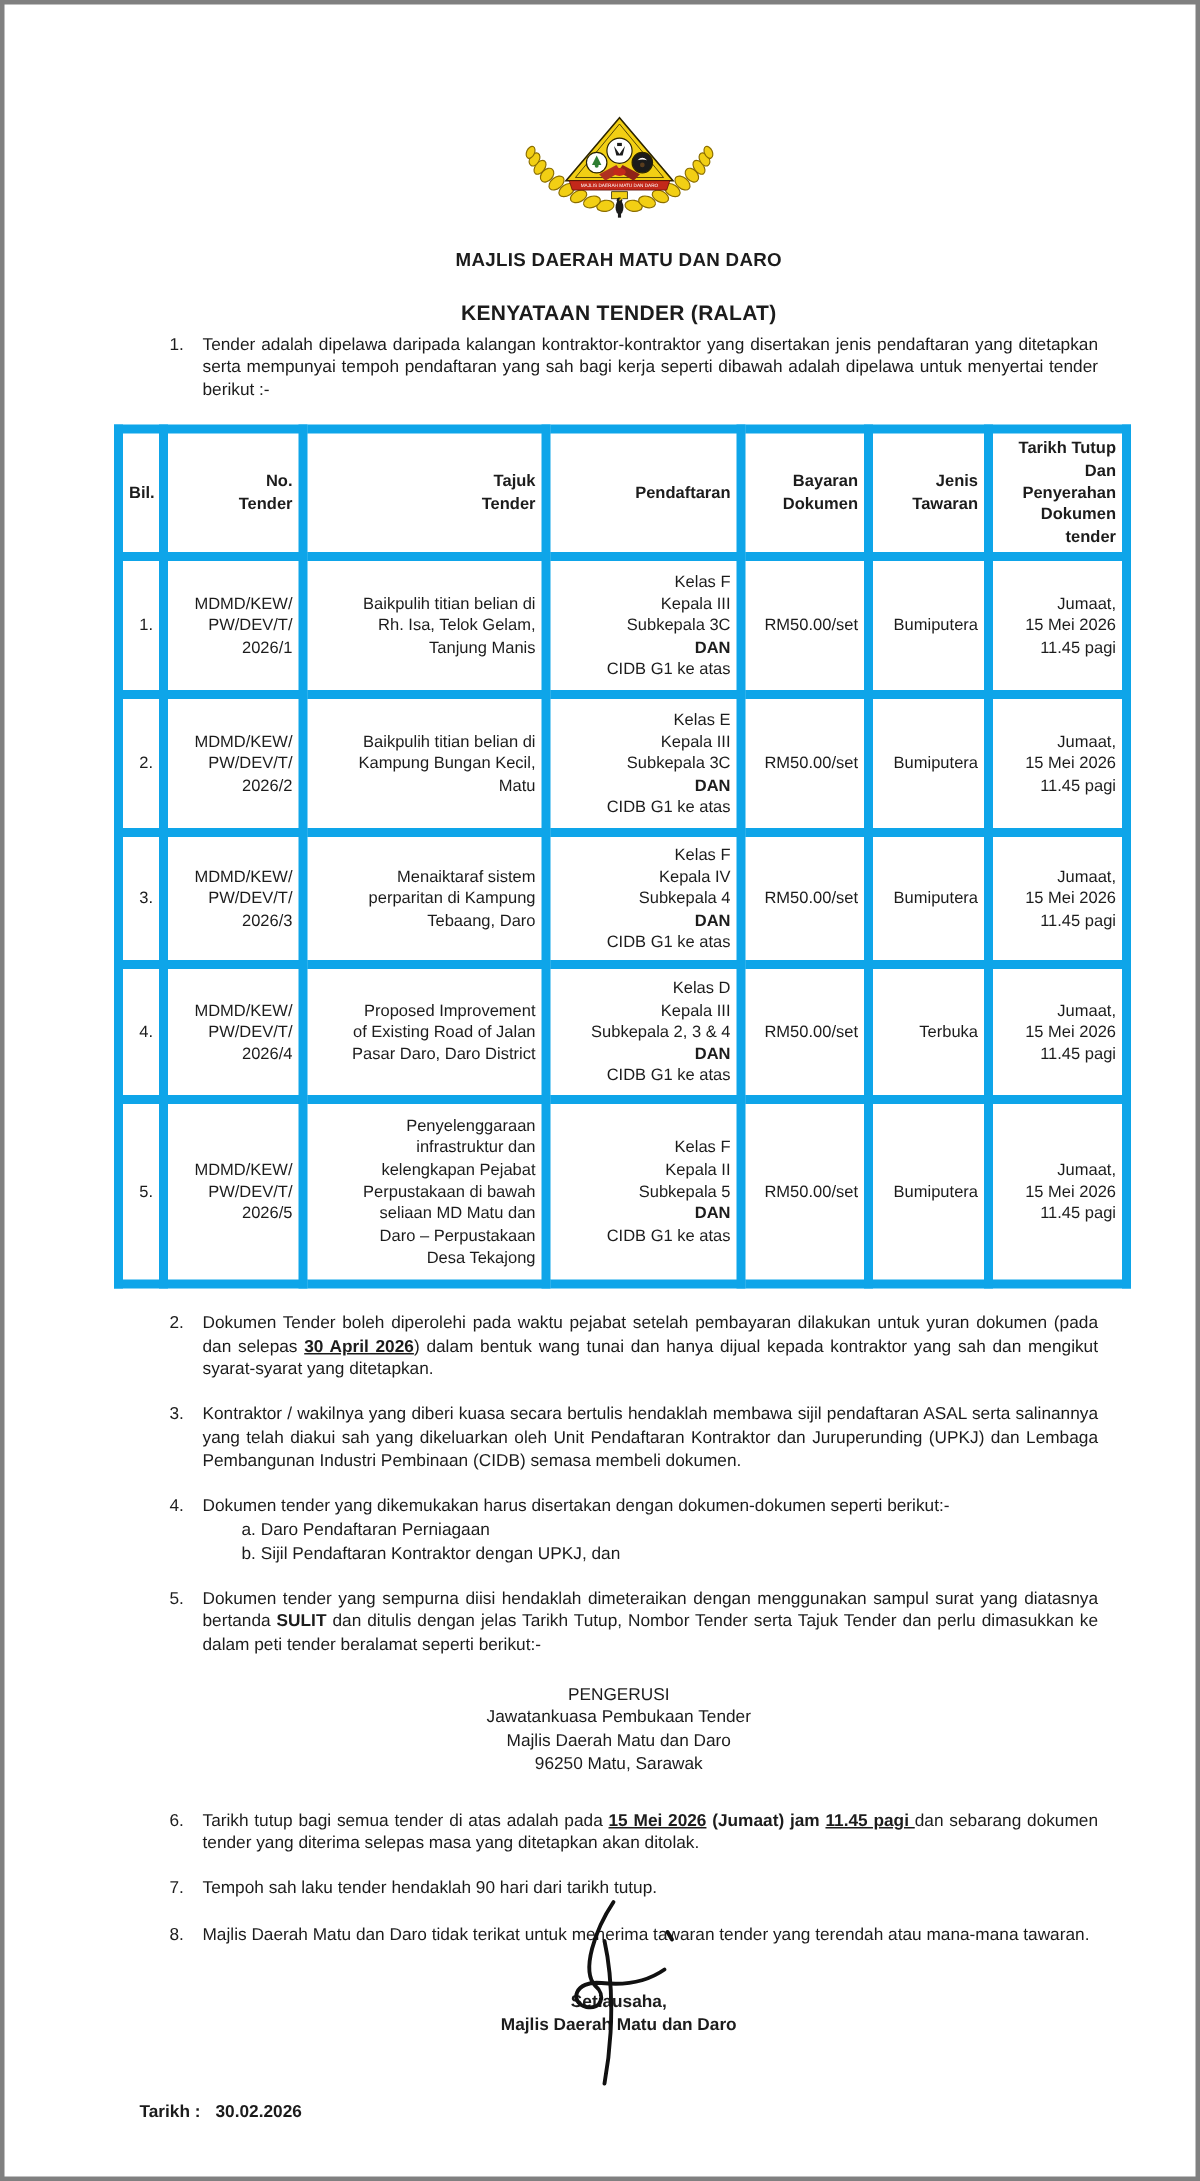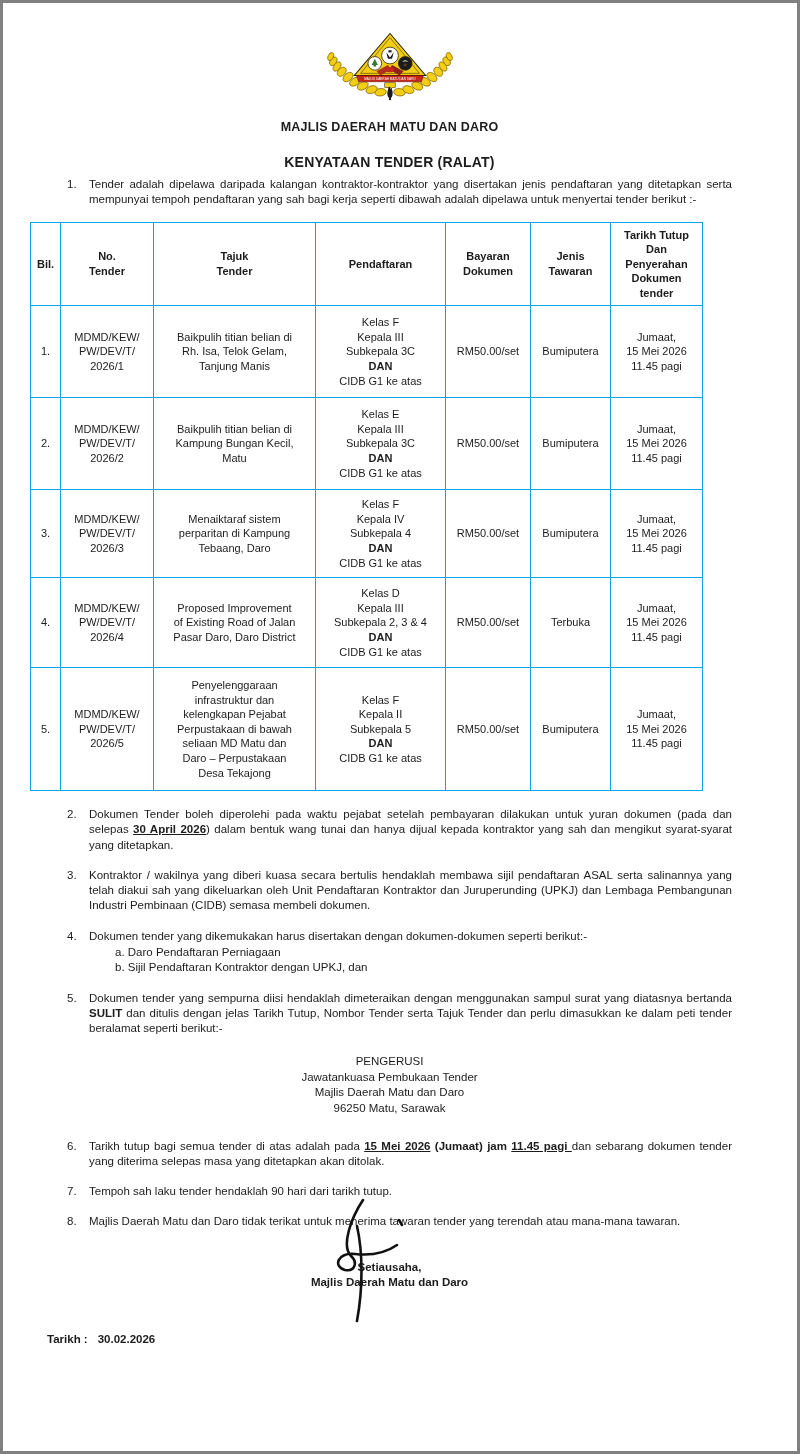--- a/index.html
+++ b/index.html
@@ -8,23 +8,24 @@
     width: 800px; height: 1454px;
     background: #ffffff;
     border: 3px solid #808080;
     font-family: "Liberation Sans", sans-serif;
     color: #1c1c1c;
     position: relative;
     overflow: hidden;
   }
   .doc {
     position: relative;
-    padding: 26px 65px 0 44px;
+    padding: 26px 65px 0 90px;
     font-size: 11.5px;
     line-height: 1.33;
+    margin-top: 45px;
   }
   .b { font-weight: bold; }
   .u { text-decoration: underline; }
   .pre { white-space: pre-line; }
 
   
   .logo-wrap { text-align: center; margin-bottom: 12px; }
   .org-name {
     text-align: center; font-weight: bold; font-size: 12.5px;
     margin-bottom: 17px; letter-spacing: .2px;
@@ -44,22 +45,22 @@
   
   table.tender {
     width: 672px;
     margin-left: -17px;
     border-collapse: collapse;
     table-layout: fixed;
     font-size: 11px;
     margin-bottom: 16px;
   }
   table.tender th, table.tender td {
-    border: 1px solid #0ea5e9;
-    text-align: center;
+    border: 6px solid #0ea5e9;
+    text-align: right;
     vertical-align: middle;
     padding: 3px 4px;
   }
   table.tender th { font-weight: bold; }
   tr.hdr     { height: 83px; }
   tr.r0      { height: 92px; }
   tr.r1      { height: 92px; }
   tr.r2      { height: 88px; }
   tr.r3      { height: 90px; }
   tr.r4      { height: 123px; }

